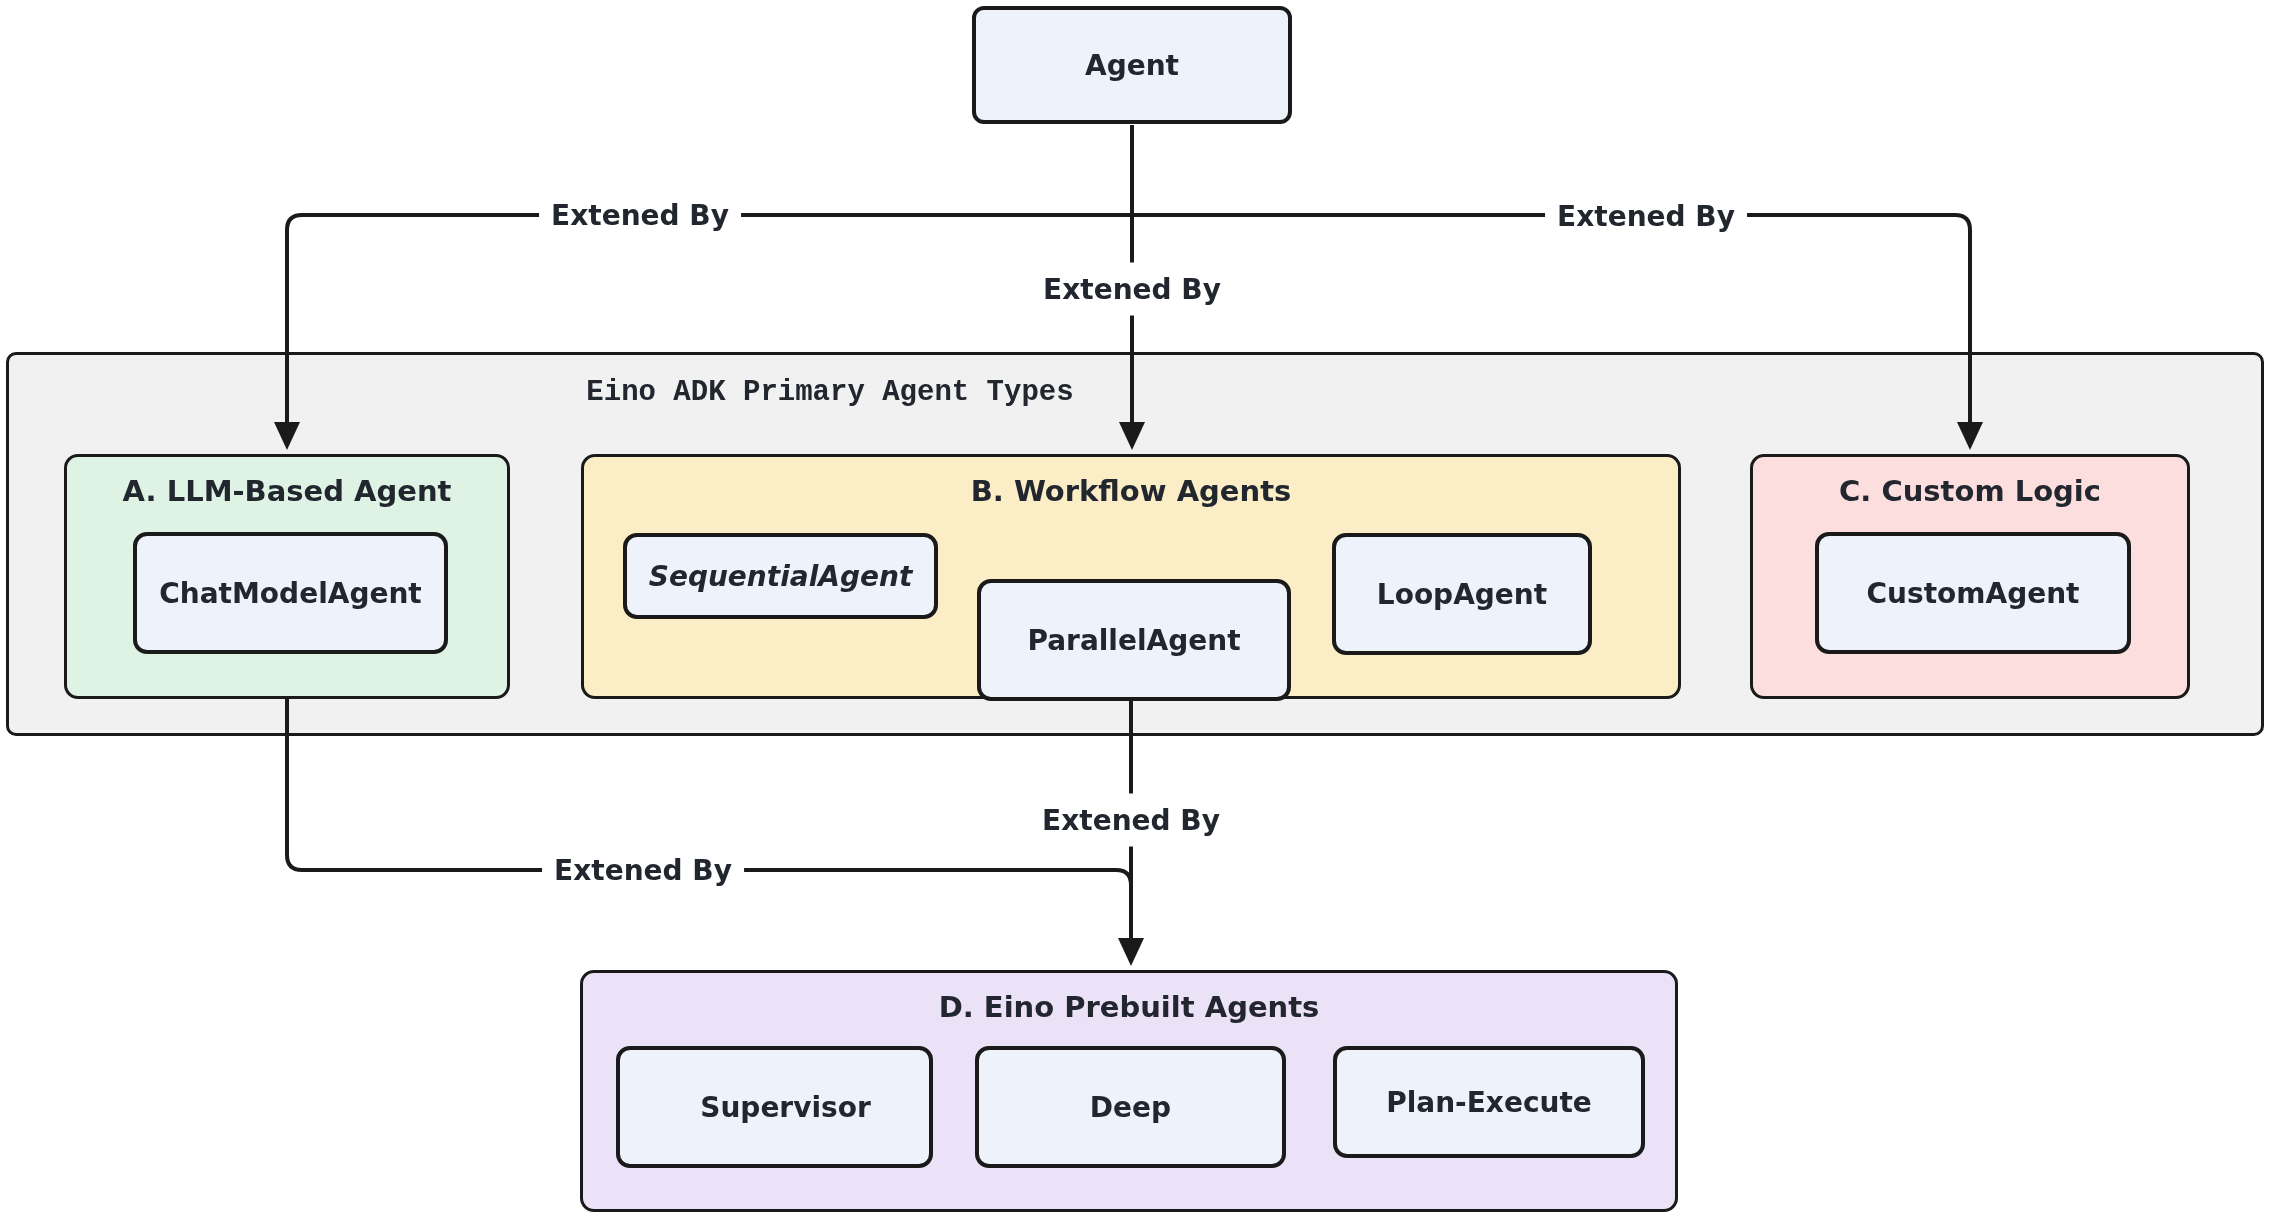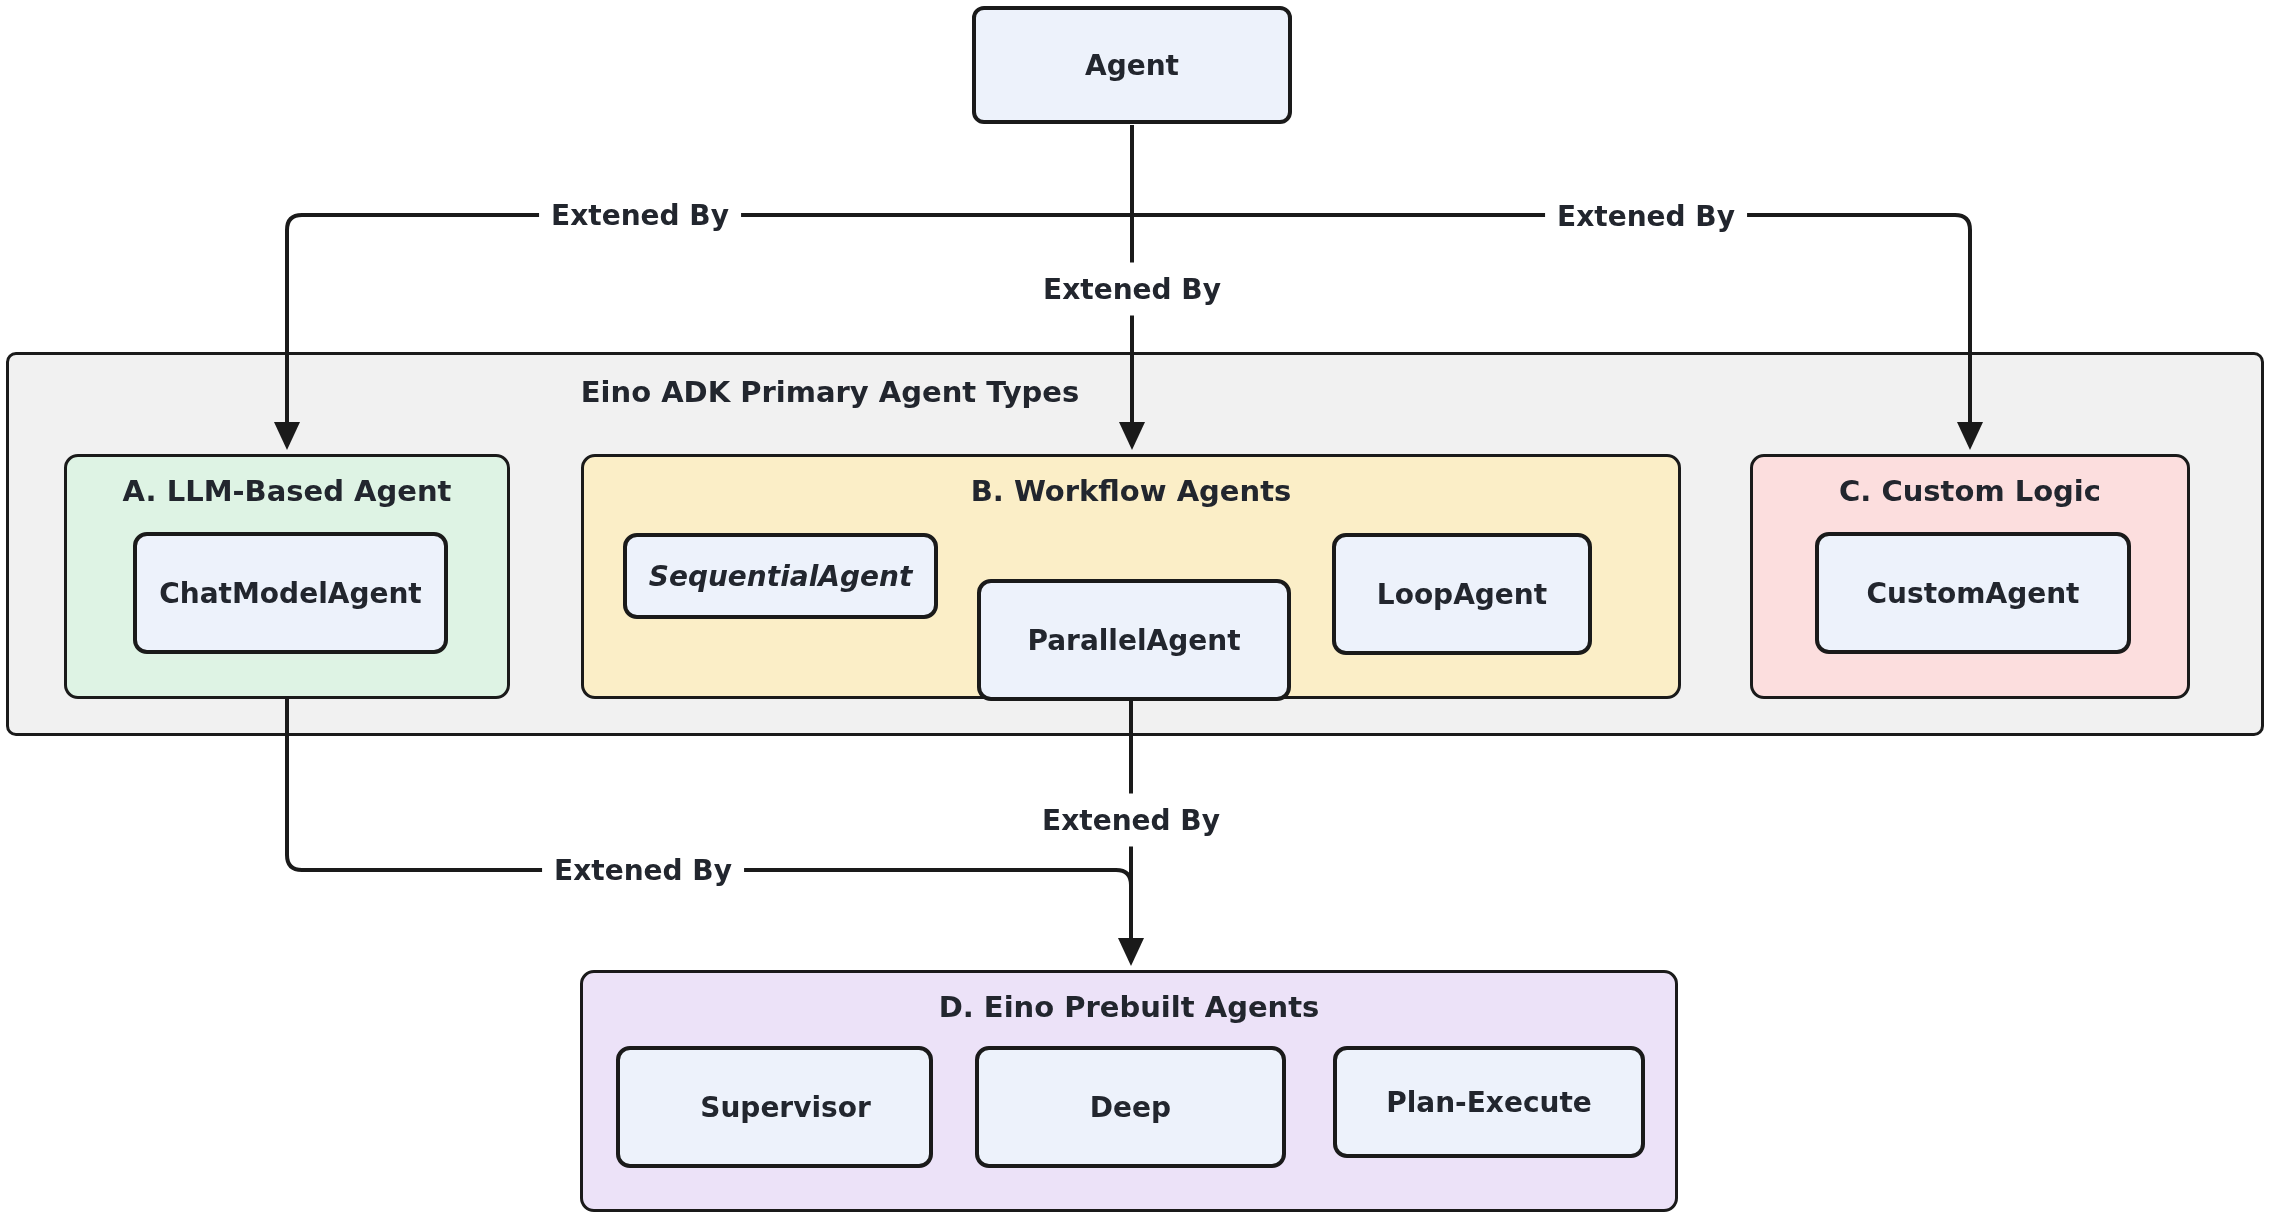--- a/index.html
+++ b/index.html
@@ -18,21 +18,21 @@
     font-family:"DejaVu Sans","Liberation Sans",sans-serif;color:var(--text,#22262e);
   }
   
   .container-box{
     position:absolute;left:6px;top:352px;width:2258px;height:384px;box-sizing:border-box;
     background:var(--container-fill,#f1f1f1);
     border:3px solid var(--line,#1a1a1a);border-radius:10px;z-index:1;
   }
   .container-title{
     position:absolute;left:830px;top:392px;transform:translate(-50%,-50%);
-    font-size:29px;font-weight:bold;white-space:nowrap;z-index:5;
+    font-size:29px;font-weight:bold;white-space:nowrap;z-index:5;font-family:Liberation Mono, monospace;
   }
   
   .edges-svg{position:absolute;left:0;top:0;z-index:2;}
   .edge-line{fill:none;stroke:var(--line,#1a1a1a);stroke-width:4px;}
   .arrowhead{fill:var(--line,#1a1a1a);stroke:none;}
   
   .group{
     position:absolute;box-sizing:border-box;z-index:3;
     border:3px solid var(--line,#1a1a1a);border-radius:14px;
   }

